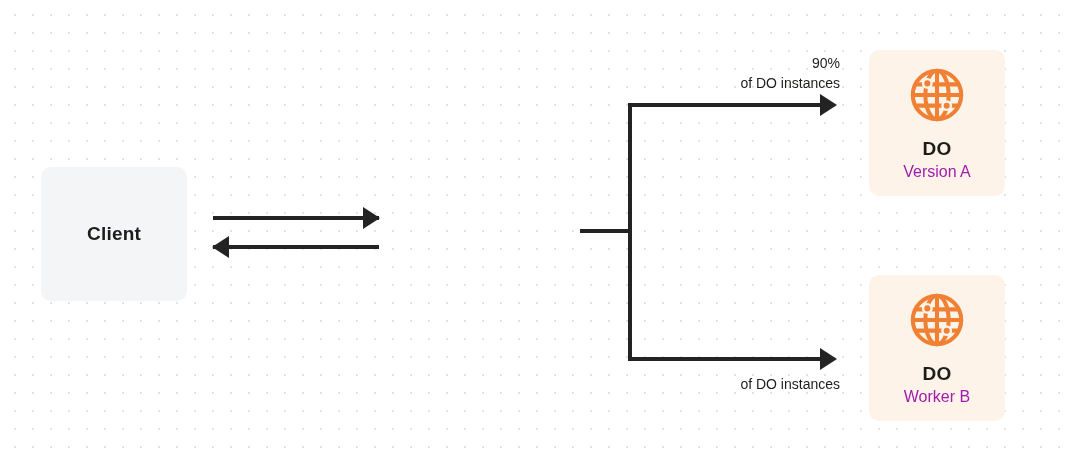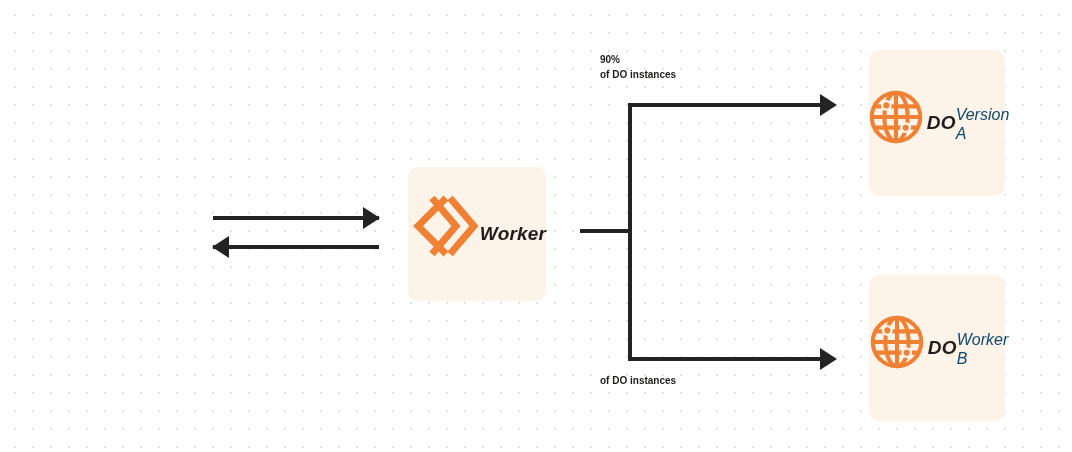--- a/index.html
+++ b/index.html
@@ -17,25 +17,24 @@
     background-position: 6px 6px;
     overflow: hidden;
     font-family: "Liberation Sans", sans-serif;
   }
 
   
   .node {
     position: absolute;
     border-radius: 10px;
     display: flex;
-    flex-direction: row;
+    flex-direction: column;
     align-items: center;
     justify-content: center;
     box-sizing: border-box;
-    font-style: italic;
   }
   .node-client {
     left: 41px;  top: 167px;
     width: 146px; height: 134px;
     background: #f4f5f7;
   }
   .node-worker {
     left: 408px; top: 167px;
     width: 138px; height: 134px;
     background: #fdf3e8;
@@ -55,21 +54,21 @@
     font-size: 19px;
     font-weight: bold;
     color: #1d1d1b;
     letter-spacing: .2px;
     line-height: 1.1;
   }
   .node-title-client { font-size: 19px; }
   .node-sub {
     font-size: 16px;
     font-weight: normal;
-    color: #0c4a6e;
+    color: #a21caf;
     margin-top: 3px;
     line-height: 1.15;
   }
   .node-icon { display: block; }
   .icon-worker { margin-bottom: 12px; }
   .icon-do { margin-bottom: 9px; }
 
   
   .line-h, .line-v {
     position: absolute;
@@ -89,54 +88,45 @@
   }
   .arrow-left {
     border-top: 11px solid transparent;
     border-bottom: 11px solid transparent;
     border-right: 17px solid #232323;
   }
 
   
   .edge-label {
     position: absolute;
-    text-align: left;
-    font-size: 10px;
-    font-weight: bold;
+    text-align: right;
+    font-size: 14px;
+    font-weight: normal;
     color: #1d1d1b;
     line-height: 1.45;
     white-space: nowrap;
   }
   .edge-label .pct { display: block; }
   .edge-label .desc { display: block; }
 </style>
 </head>
 <body>
 
 <div id="canvas">
 
+  <div class="node node-client">
+    <span class="node-title node-title-client">Client</span>
+  </div>
 
   <div class="line-h" style="left:213px; top:216px; width:166px;"></div>
   <div class="arrowhead arrow-right" style="left:363px; top:207px;"></div>
 
   <div class="line-h" style="left:213px; top:245px; width:166px;"></div>
   <div class="arrowhead arrow-left" style="left:212px; top:236px;"></div>
 
-  <div class="node node-worker">
-    <span class="node-icon icon-worker">
-      <svg width="72" height="72" viewBox="0 0 72 72" aria-hidden="true">
-
-        <path d="M38 8 L10 36 L38 64" fill="none" stroke="#F08033" stroke-width="7" stroke-linecap="butt" stroke-linejoin="miter"></path>
-        <path d="M38 8 L62 36 L38 64" fill="none" stroke="#F08033" stroke-width="7" stroke-linecap="butt" stroke-linejoin="miter" transform="translate(-14,0)"></path>
-
-        <path d="M42 8 L66 36 L42 64" fill="none" stroke="#F08033" stroke-width="7" stroke-linecap="butt" stroke-linejoin="miter"></path>
-      </svg>
-    </span>
-    <span class="node-title">Worker</span>
-  </div>
 
   <div class="line-h" style="left:580px; top:229px; width:52px;"></div>
 
   <div class="line-v" style="left:628px; top:103px; height:258px;"></div>
 
   <div class="line-h" style="left:628px; top:103px; width:200px;"></div>
   <div class="arrowhead arrow-right" style="left:820px; top:94px;"></div>
 
   <div class="edge-label" style="left:600px; top:53px; width:240px;">
     <span class="pct">90%</span>

